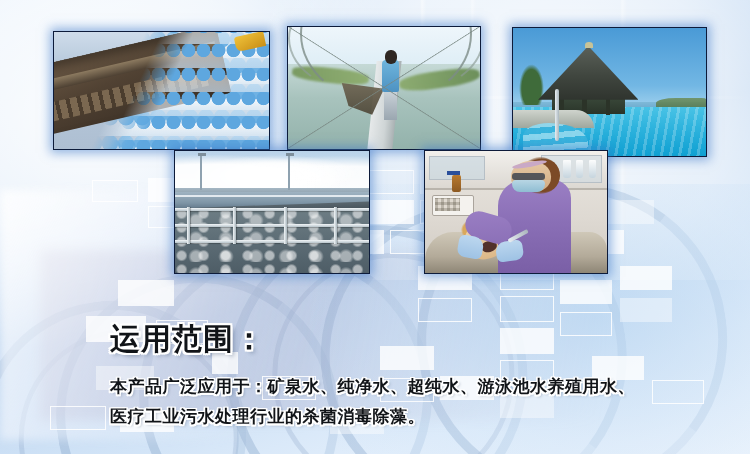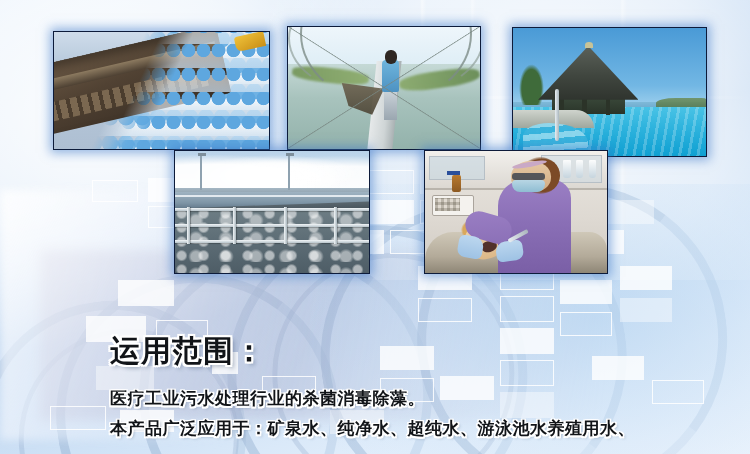--- a/index.html
+++ b/index.html
@@ -529,21 +529,21 @@
     text-shadow:
       -2px -2px 0 #ffffff,  2px -2px 0 #ffffff,
       -2px  2px 0 #ffffff,  2px  2px 0 #ffffff,
       -2px  0   0 #ffffff,  2px  0   0 #ffffff,
        0   -2px 0 #ffffff,  0    2px 0 #ffffff,
        3px  3px 4px rgba(40,60,90,0.45);
   }
   .headline {
     font-size: 30px;
     line-height: 34px;
-    margin: 12px 0 16px 0;
+    margin: 0 0 16px 0;
   }
   .body-line {
     font-size: 17px;
     line-height: 30px;
     letter-spacing: 0.5px;
     text-shadow:
       -1.5px -1.5px 0 #ffffff,  1.5px -1.5px 0 #ffffff,
       -1.5px  1.5px 0 #ffffff,  1.5px  1.5px 0 #ffffff,
       -1.5px  0 0 #ffffff,  1.5px 0 0 #ffffff,
        0 -1.5px 0 #ffffff,  0 1.5px 0 #ffffff,
@@ -731,17 +731,17 @@
       <div class="p5-glasses"></div>
       <div class="p5-mask"></div>
       <div class="p5-glove-l"></div>
       <div class="p5-glove-r"></div>
       <div class="p5-tool"></div>
     </div>
   </div>
 
   <div class="text-block">
     <div class="headline">运用范围：</div>
+    <div class="body-line">本产品广泛应用于：矿泉水、纯净水、超纯水、游泳池水养殖用水、</div>
     <div class="body-line">医疗工业污水处理行业的杀菌消毒除藻。</div>
-    <div class="body-line">本产品广泛应用于：矿泉水、纯净水、超纯水、游泳池水养殖用水、</div>
   </div>
 
 </div>
 
 </body></html>

